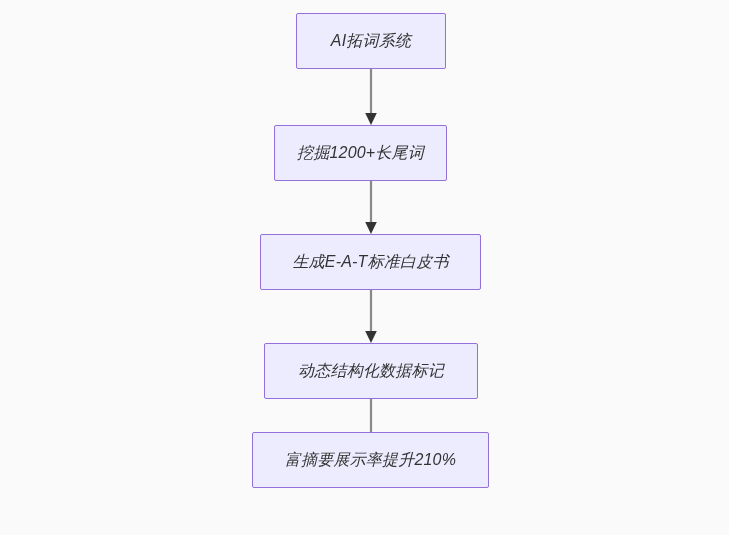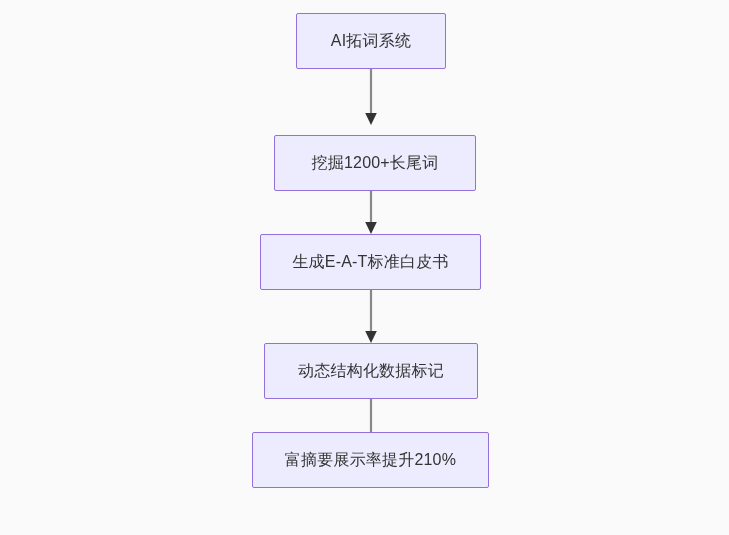--- a/index.html
+++ b/index.html
@@ -29,20 +29,21 @@
     justify-content: center;
     color: #333333;
     font-size: 16px;
     line-height: 1.2;
     letter-spacing: 0.2px;
     white-space: nowrap;
     z-index: 2;
   }
   .node-label {
     display: block;
+    font-style: italic;
   }
   .edge {
     position: absolute;
     z-index: 1;
   }
   .edge svg {
     display: block;
     overflow: visible;
   }
 </style>
@@ -76,21 +77,21 @@
     <svg width="32" height="54" viewBox="0 0 32 54">
       <line x1="16" y1="0" x2="16" y2="46" stroke="#888888" stroke-width="2.2"></line>
       <polygon points="16,54 10.2,42 21.8,42" fill="#333333"></polygon>
     </svg>
   </div>
 
   <div class="node" style="left:296px; top:13px; width:150px; height:56px;">
     <span class="node-label">AI拓词系统</span>
   </div>
 
-  <div class="node" style="left:274px; top:125px; width:202px; height:56px;margin-top:10px;">
+  <div class="node" style="left:274px; top:125px; width:173px; height:56px;">
     <span class="node-label">挖掘1200+长尾词</span>
   </div>
 
   <div class="node" style="left:260px; top:234px; width:221px; height:56px;">
     <span class="node-label">生成E-A-T标准白皮书</span>
   </div>
 
   <div class="node" style="left:264px; top:343px; width:214px; height:56px;">
     <span class="node-label">动态结构化数据标记</span>
   </div>

